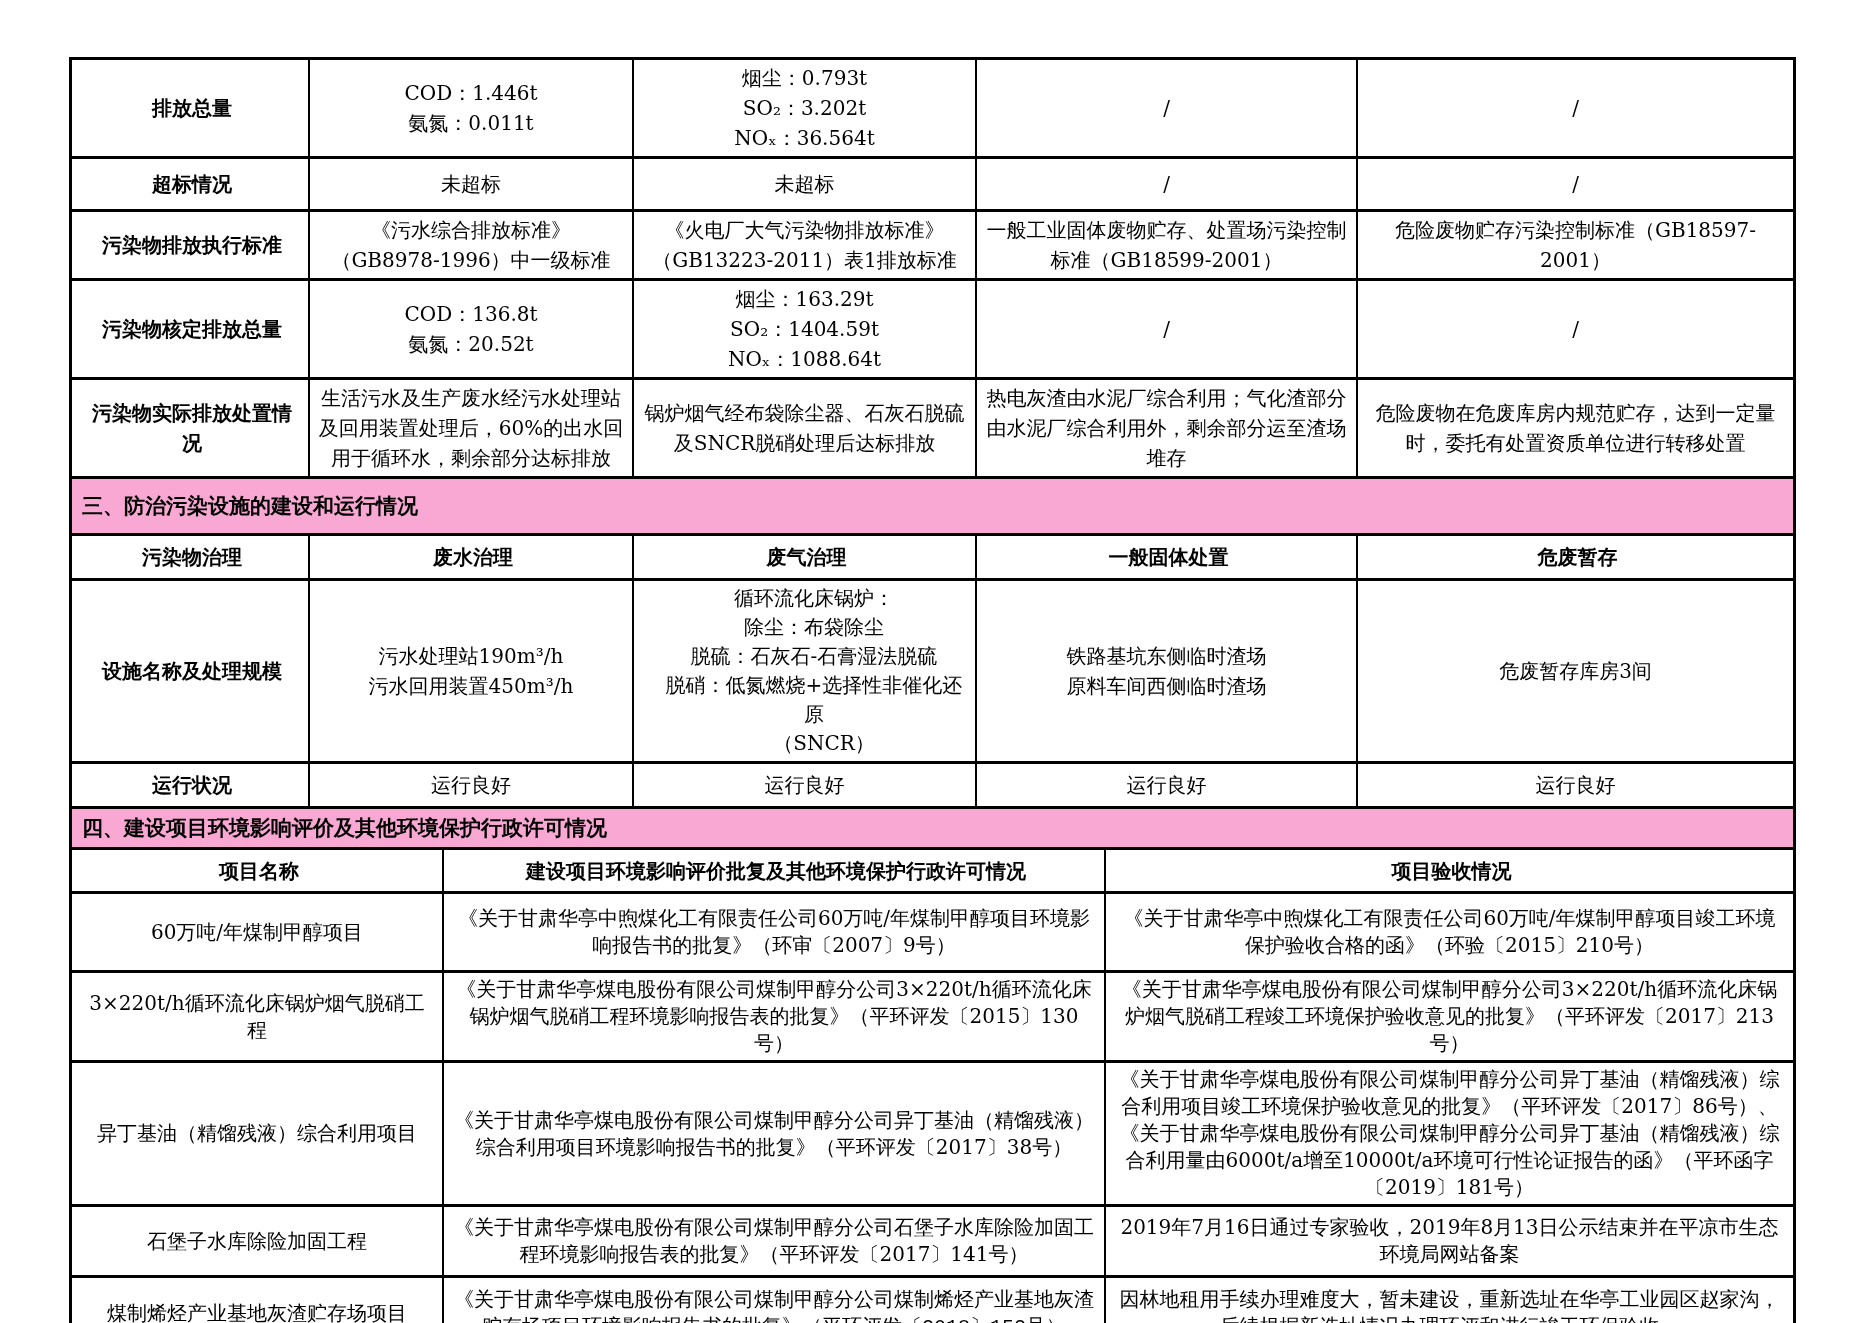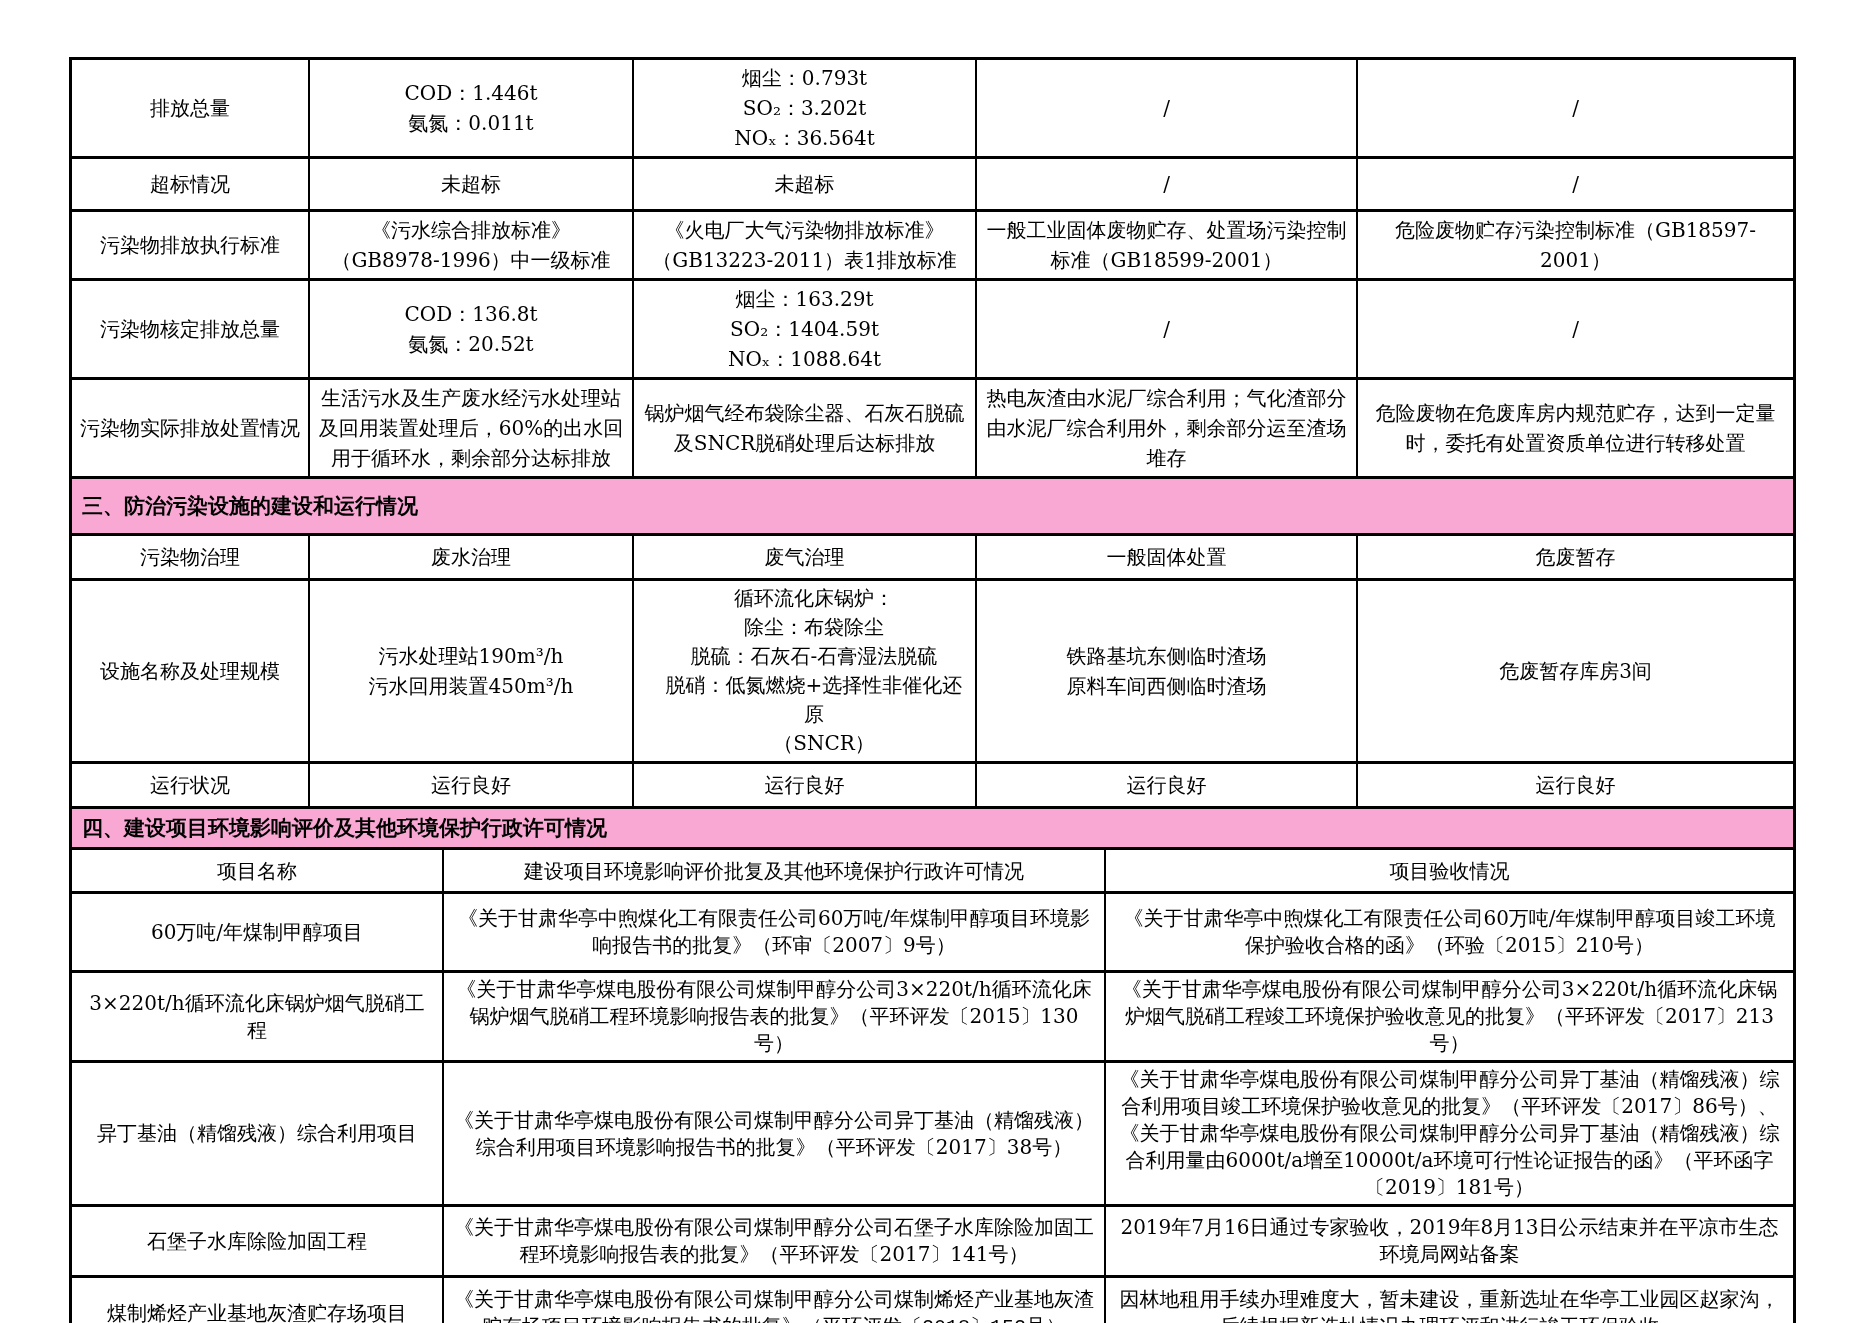--- a/index.html
+++ b/index.html
@@ -19,21 +19,21 @@
     border-left:2px solid #000;border-right:2px solid #000;
     border-top:3px solid #000;border-bottom:3px solid #000;
     padding:3px 8px;vertical-align:middle;text-align:center;
     font-size:20px;line-height:1.5;white-space:pre-line;
     overflow:hidden;font-weight:normal;
   }
   td:first-child,th:first-child{border-left:none;}
   td:last-child,th:last-child{border-right:none;}
   .t1 tr:first-child>*{border-top:none;}
   .t3 tr:last-child>*{border-bottom:none;}
-  .lbl,th{font-weight:normal;}
+  .lbl,th{font-weight:bold;padding-left:12px;}
   .left-cell{text-align:center;padding-left:27px;}
   .sec-heading{
     font-weight:bold;font-size:21px;text-align:left;
     padding:0 0 0 10px;display:flex;align-items:center;
     box-sizing:border-box;background:#f9a8d4;
   }
   .sec3{height:54px;}
   .sec4{height:38px;}
   
   .t1 tr:nth-child(1){height:92px;}

